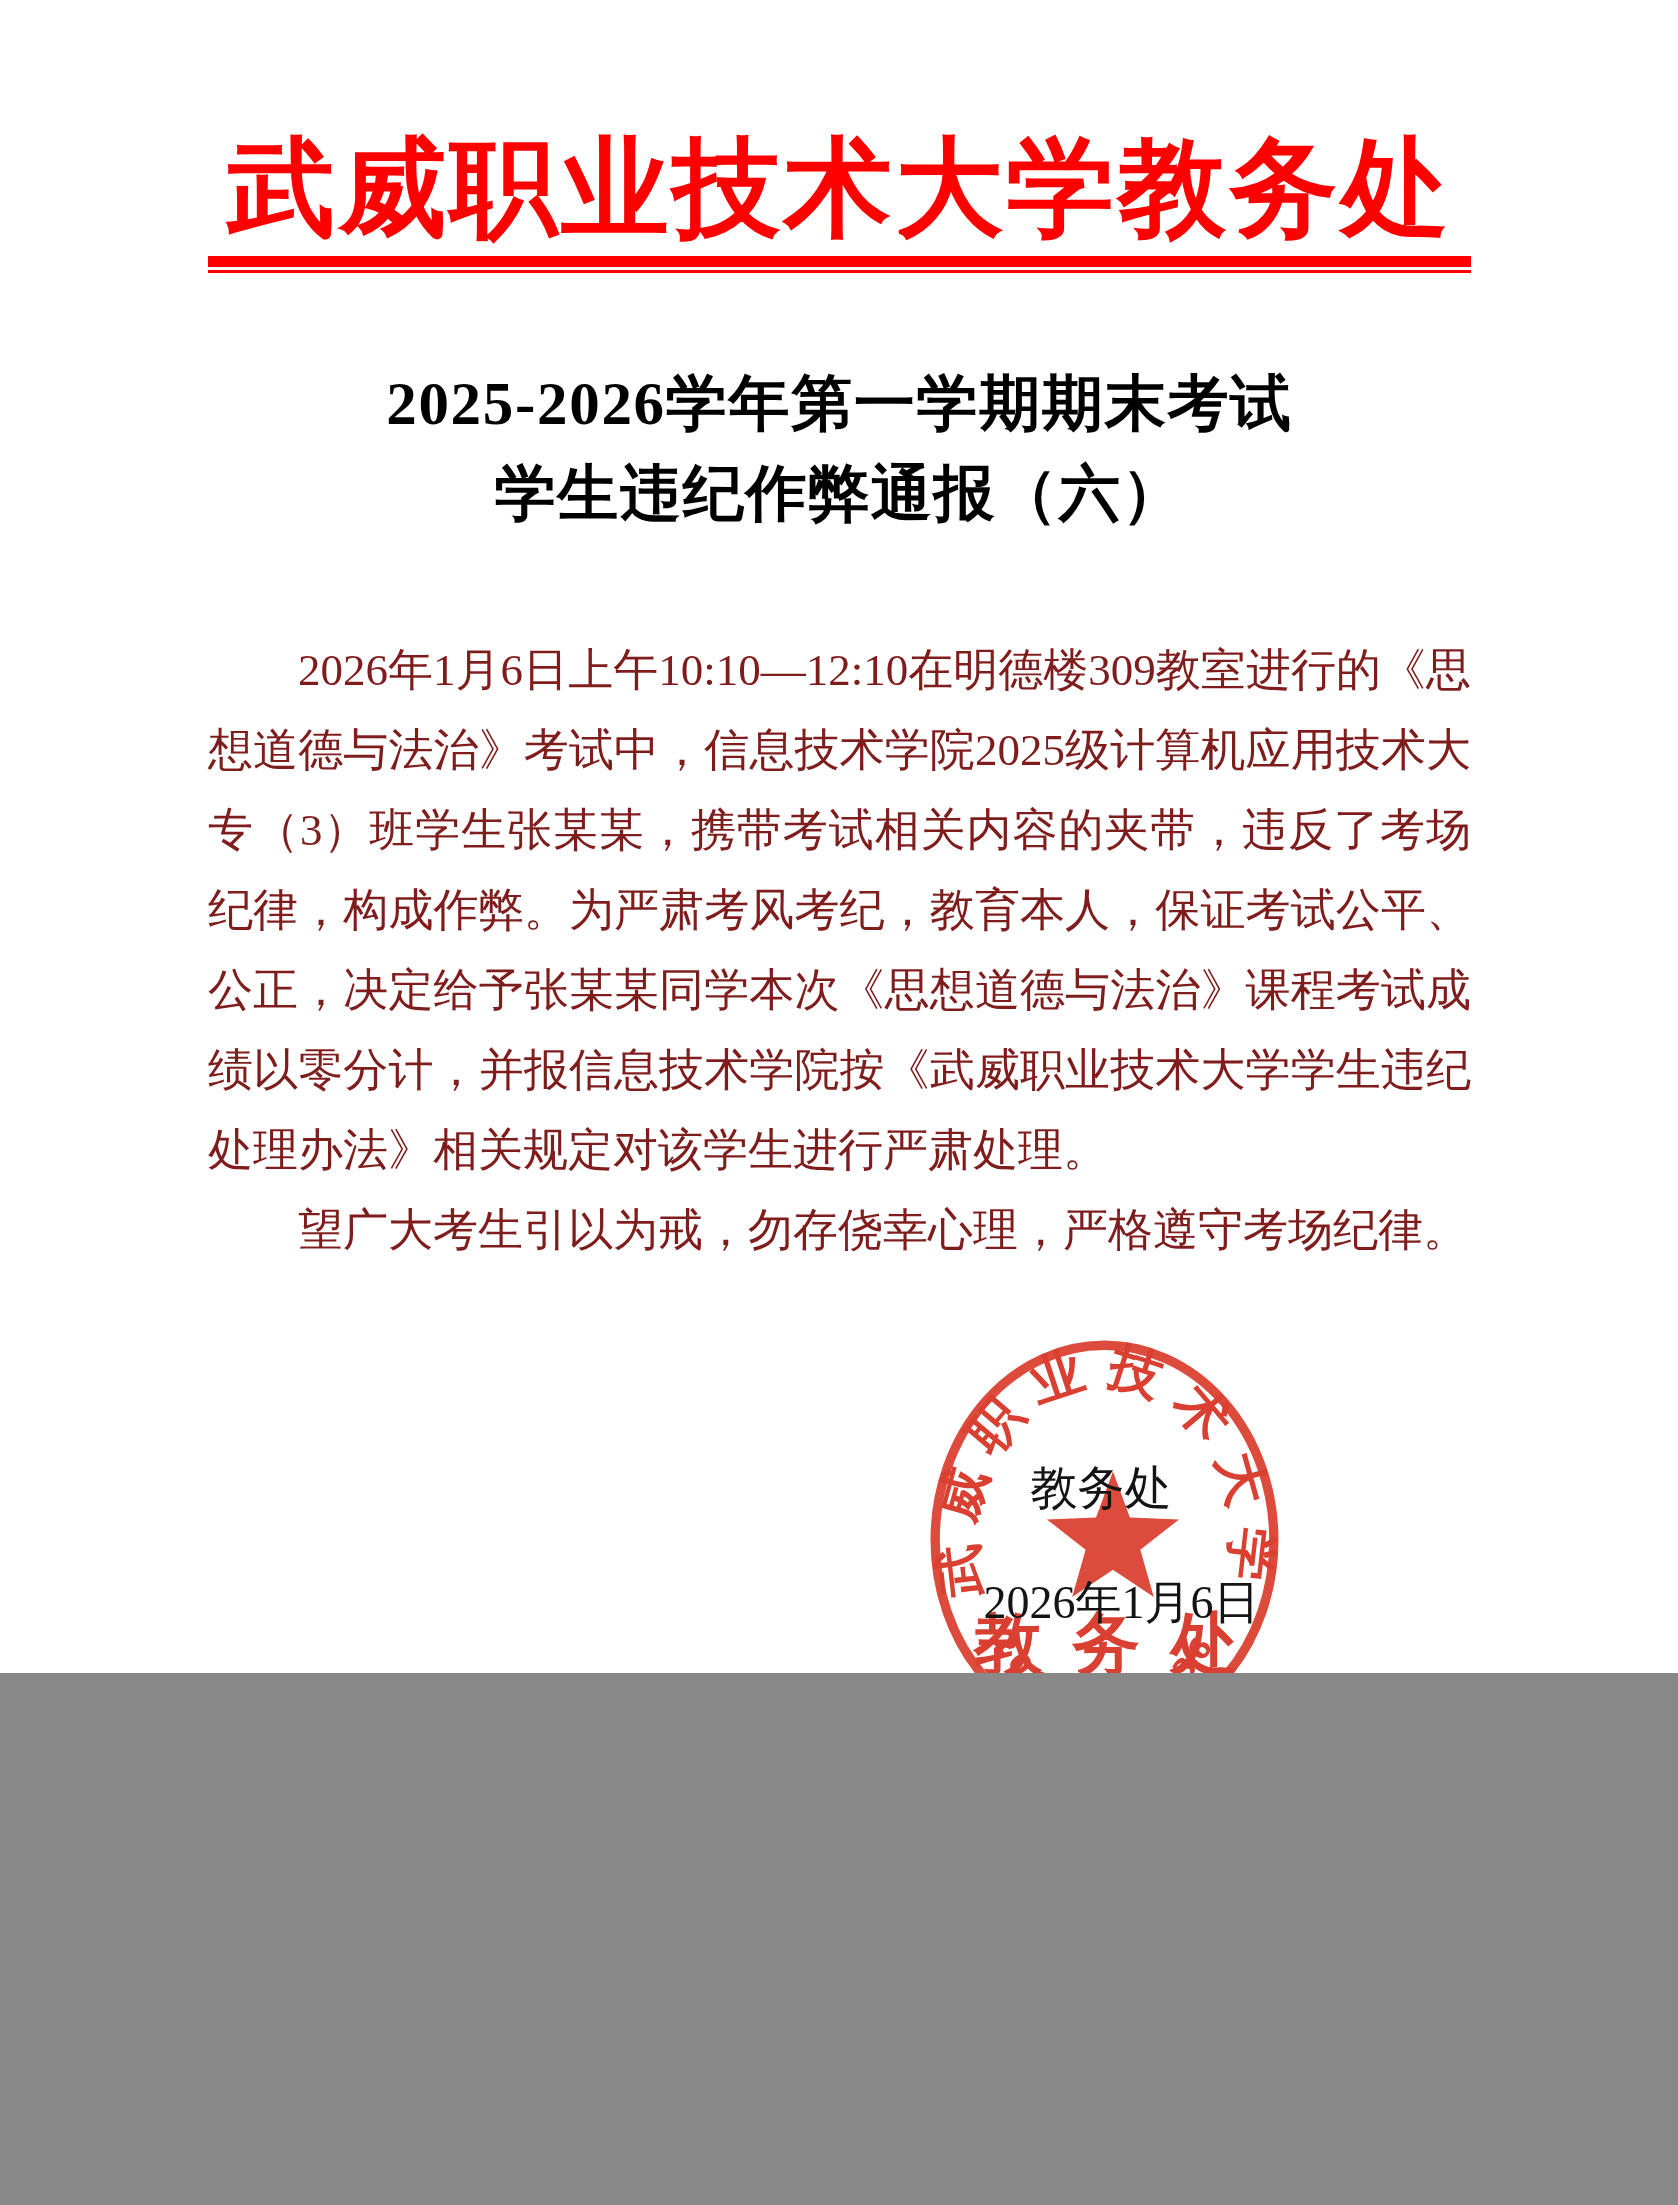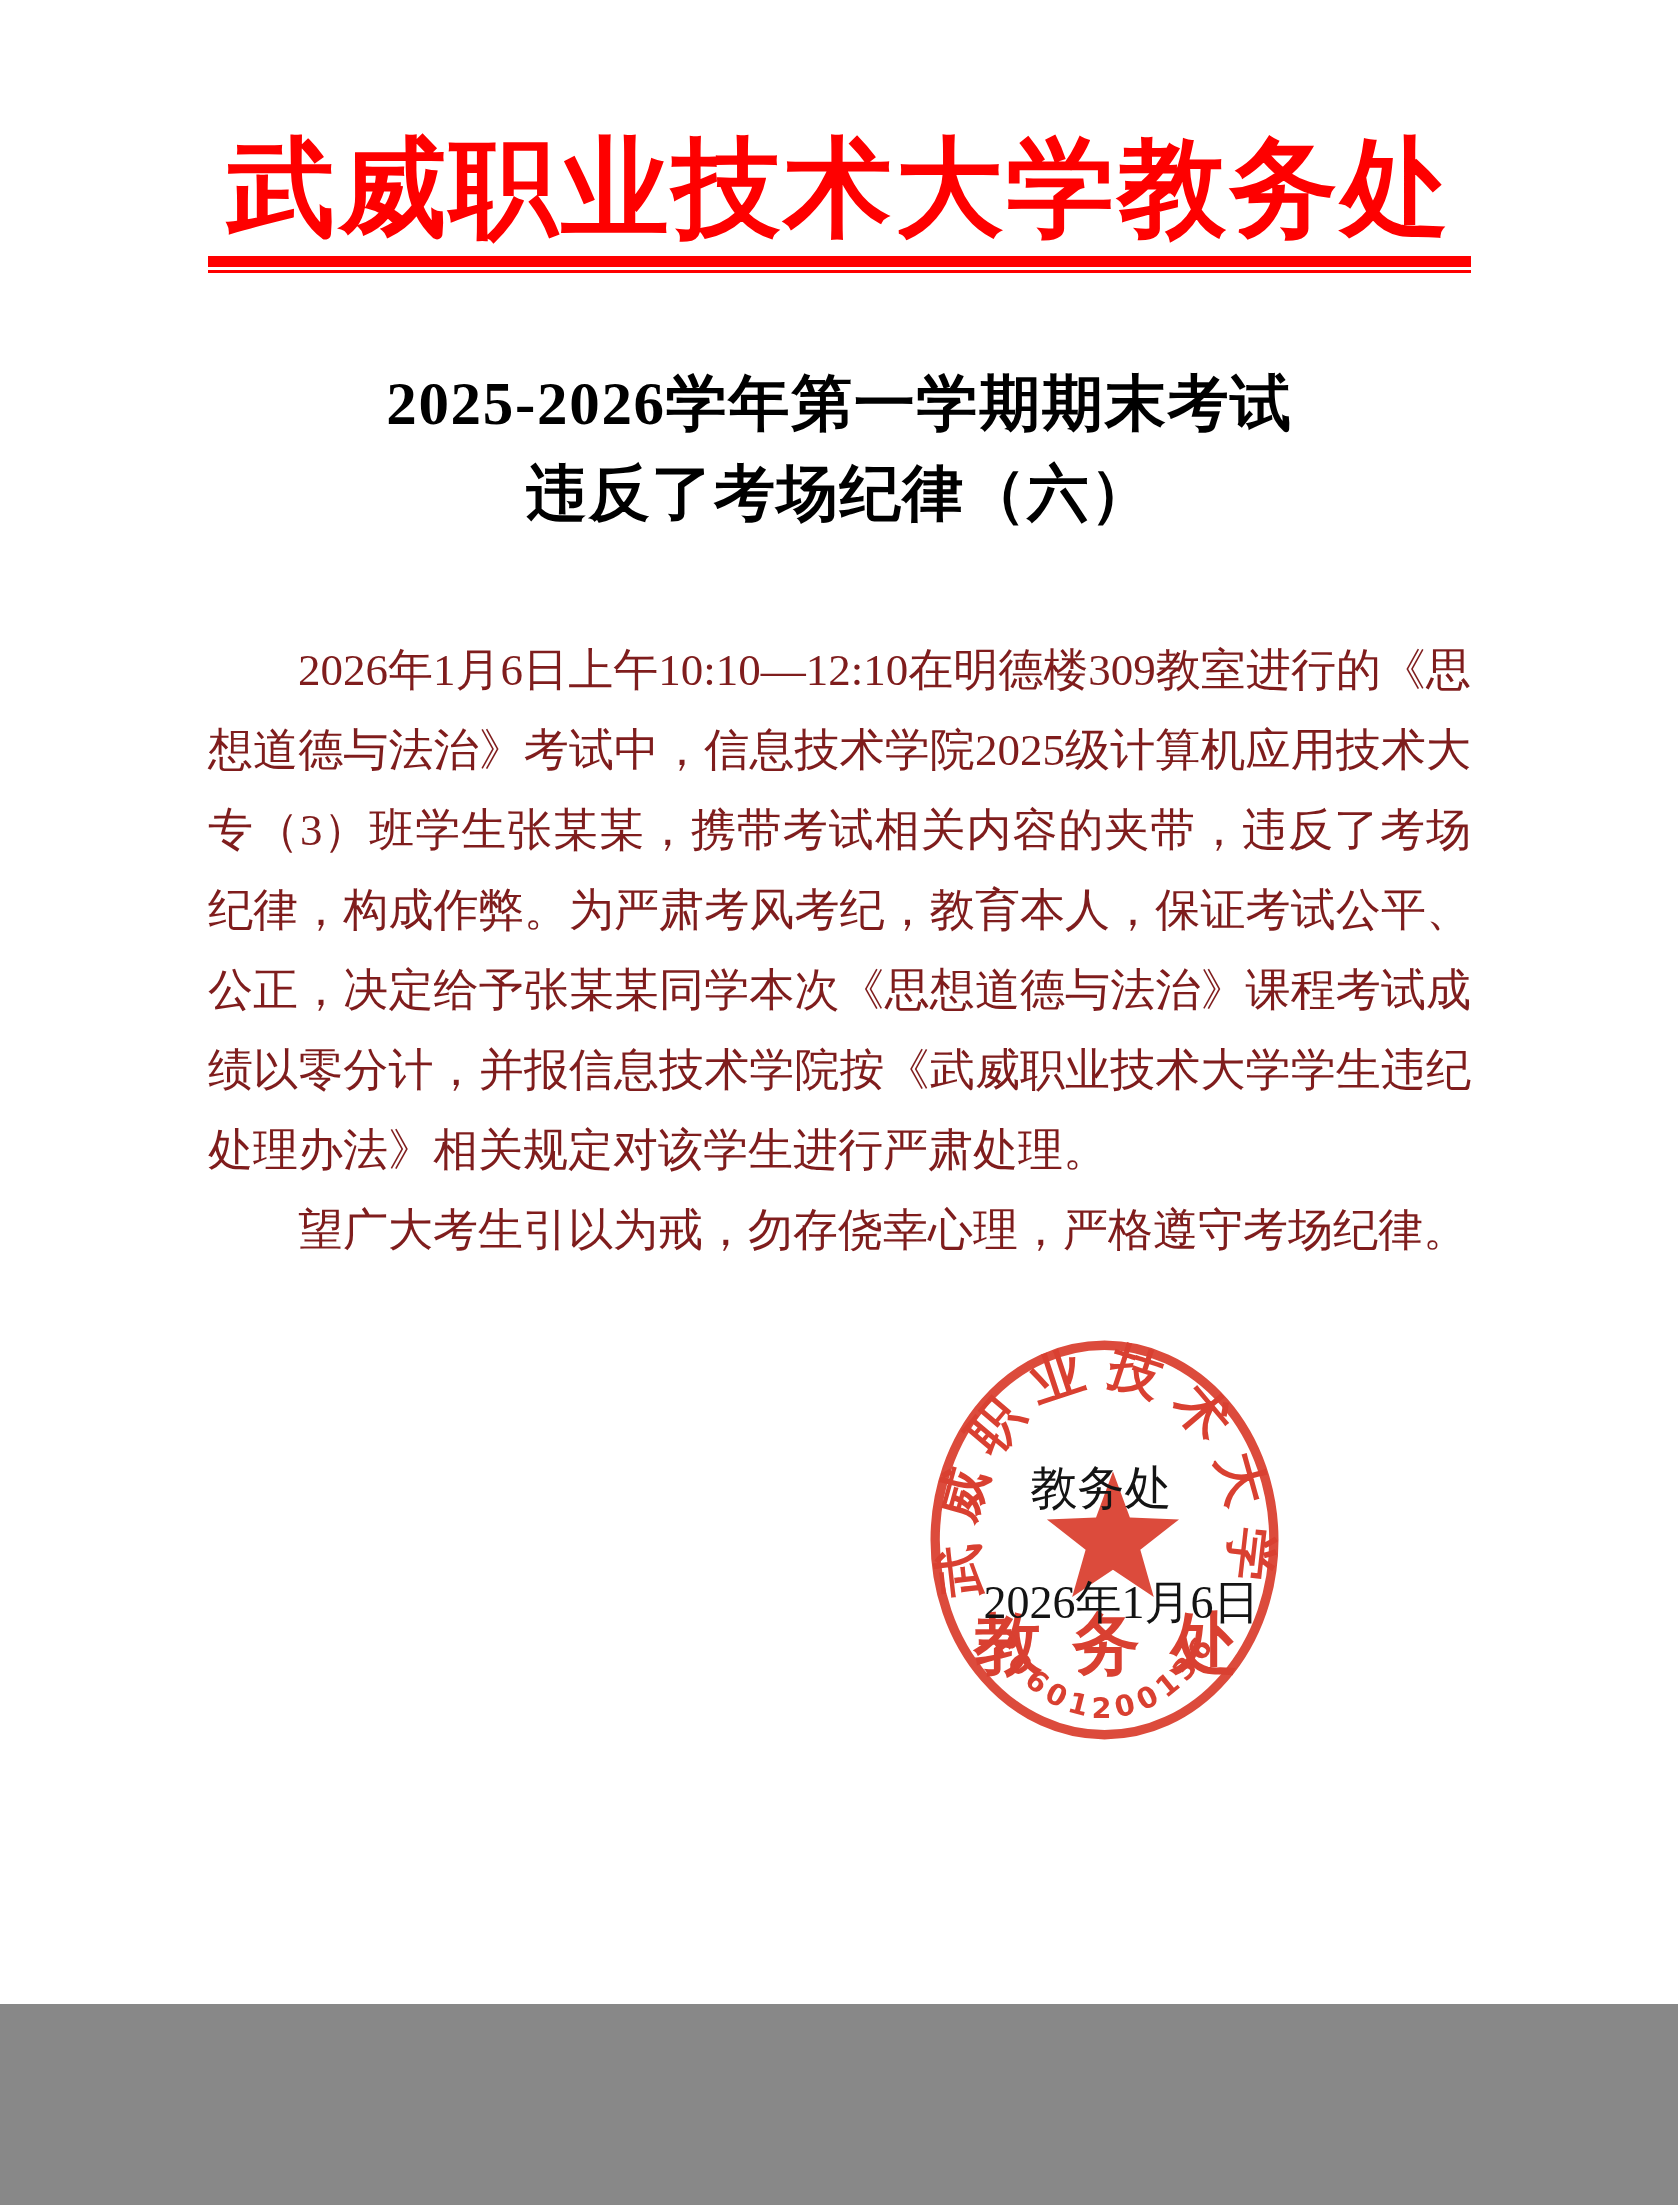--- a/index.html
+++ b/index.html
@@ -1,19 +1,19 @@
 <!DOCTYPE html>
 <html style="font-size:13.5px"><head>
 <meta charset="utf-8">
 <style>
   html, body { margin: 0; padding: 0; background: #888; }
   .page {
     position: relative;
     width: 1679px;
-    height: 2004px;
+    height: 1673px;
     margin: 0 auto;
     background: #ffffff;
     overflow: hidden;
     font-family: "Liberation Serif", "DejaVu Serif", serif;
     color: #111111;
   }
   .header-title {
     position: absolute;
     left: 0; right: 0;
     top: 125px;
@@ -107,21 +107,21 @@
 
 <div class="page">
 
   <div class="header-title">武威职业技术大学教务处</div>
 
   <div class="rule rule-top-thick"></div>
   <div class="rule rule-top-thin"></div>
 
   <div class="doc-title">
     <div>2025-2026学年第一学期期末考试</div>
-    <div>违反了考场纪律（六）</div>
+    <div>学生违纪作弊通报（六）</div>
   </div>
 
   <div class="body-text">
     <p>2026年1月6日上午10:10—12:10在明德楼309教室进行的《思想道德与法治》考试中，信息技术学院2025级计算机应用技术大专（3）班学生张某某，携带考试相关内容的夹带，违反了考场纪律，构成作弊。为严肃考风考纪，教育本人，保证考试公平、公正，决定给予张某某同学本次《思想道德与法治》课程考试成绩以零分计，并报信息技术学院按《武威职业技术大学学生违纪处理办法》相关规定对该学生进行严肃处理。</p>
     <p>望广大考生引以为戒，勿存侥幸心理，严格遵守考场纪律。</p>
   </div>
 
   <div class="seal">
     <svg viewBox="0 0 424 484" xmlns="http://www.w3.org/2000/svg" xmlns:xlink="http://www.w3.org/1999/xlink">
       <defs>

